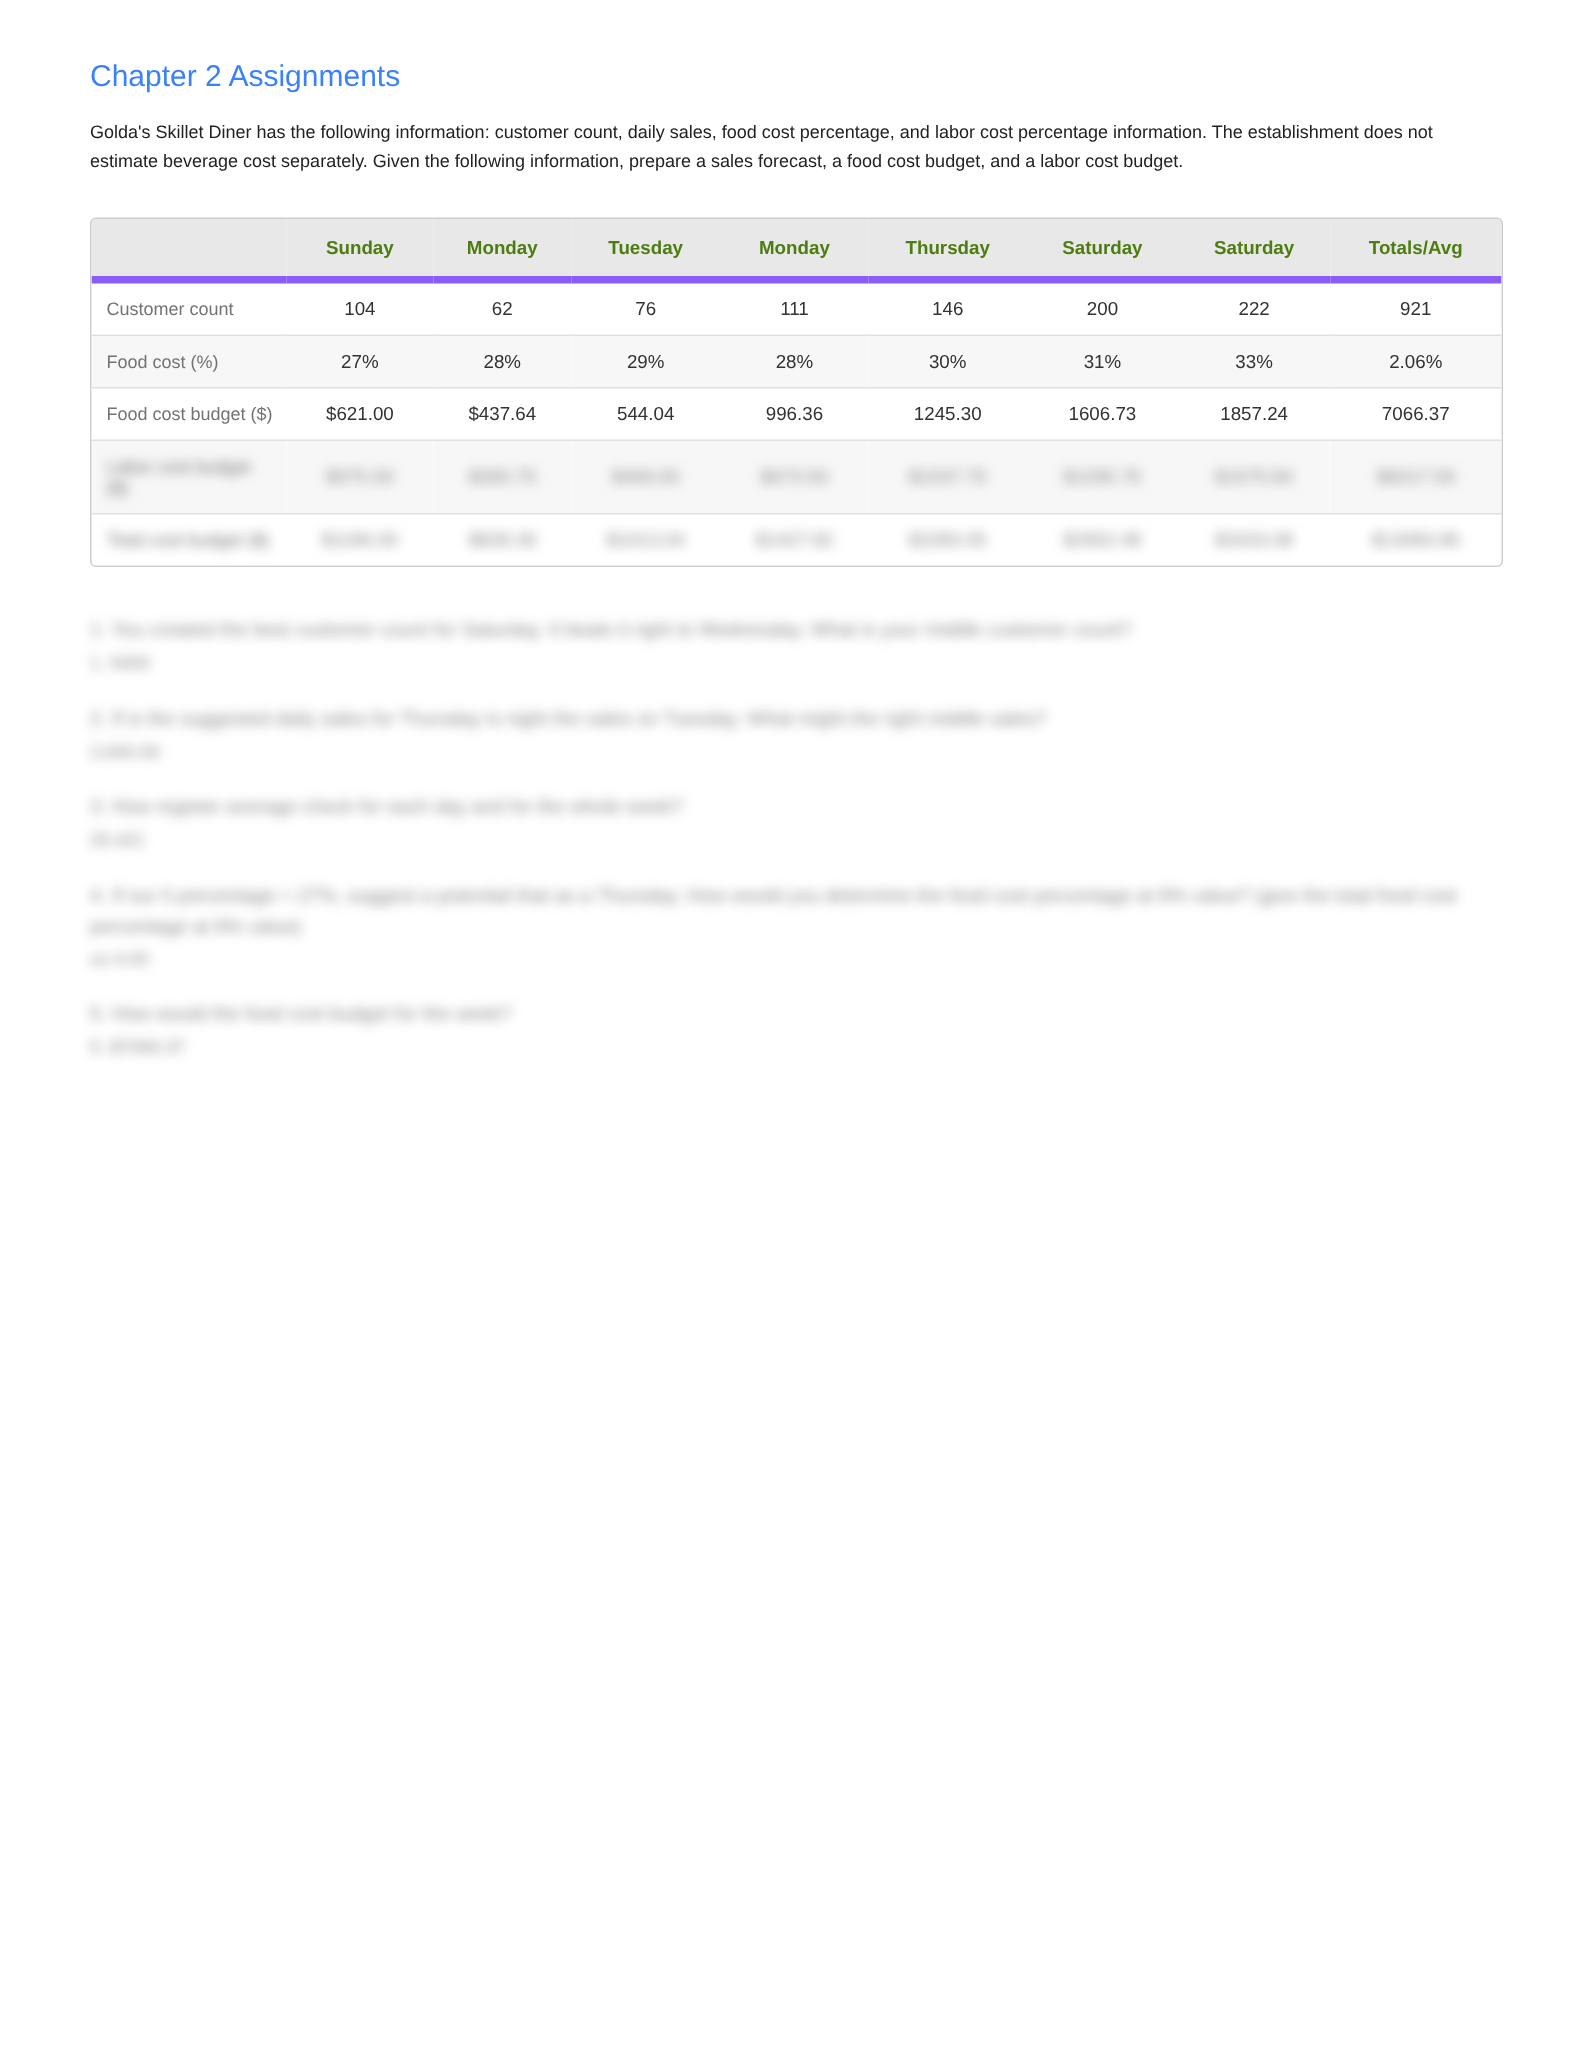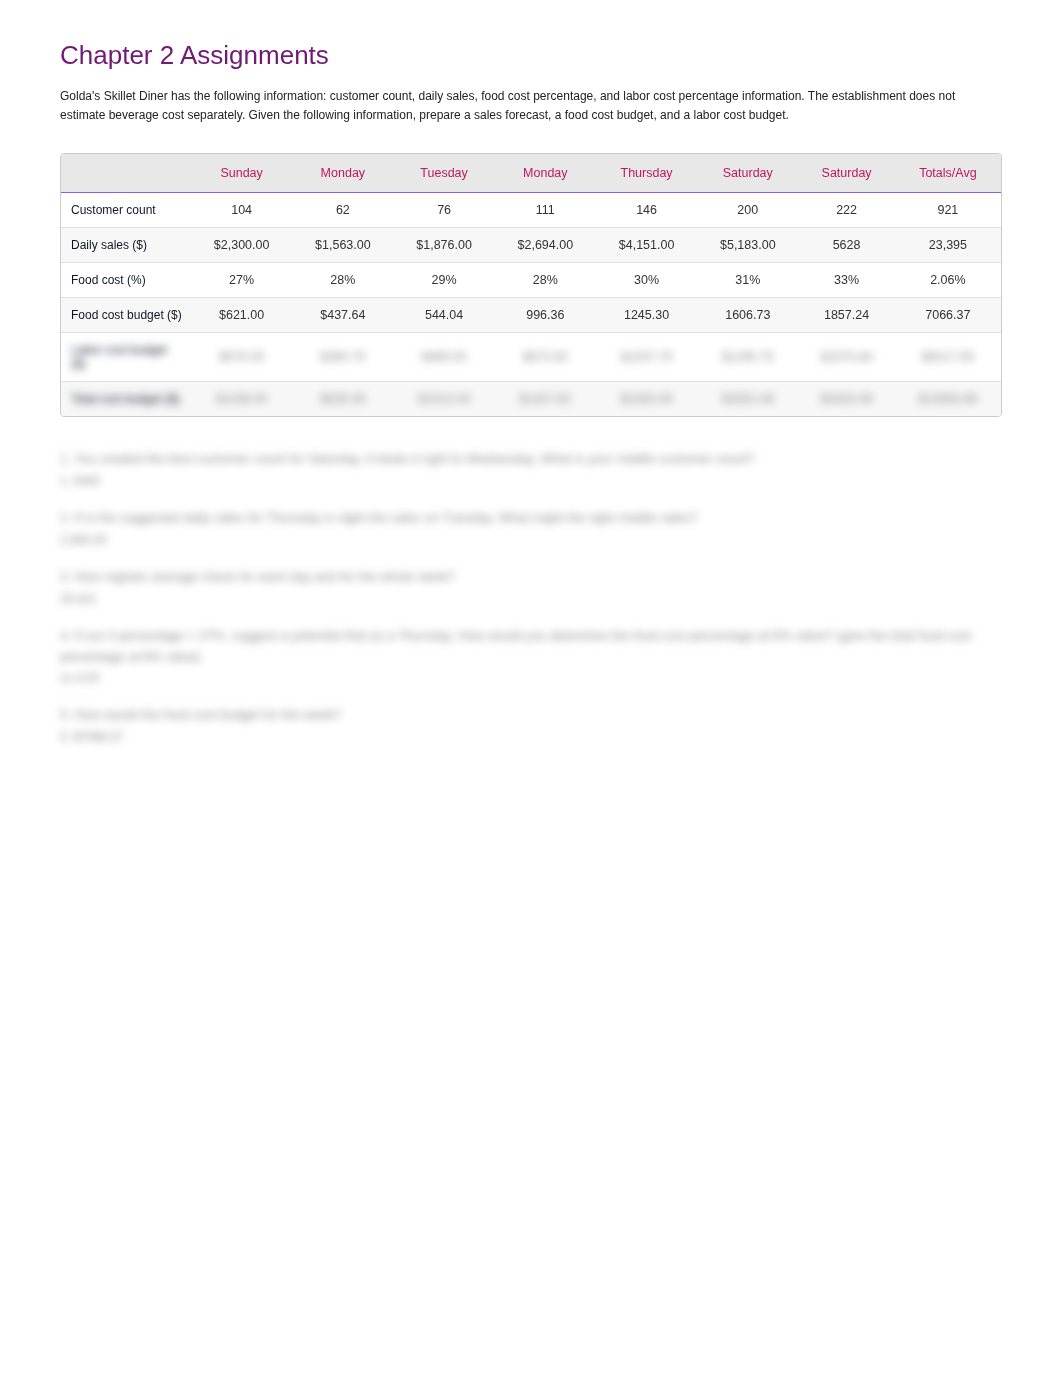--- a/index.html
+++ b/index.html
@@ -6,22 +6,22 @@
     body {
       font-family: Arial, sans-serif;
       font-size: 13px;
       background: #fff;
       color: #333;
       padding: 40px 60px;
       max-width: 1062px;
     }
 
     .page-title {
-      color: #701a75;
-      font-size: 26px;
+      color: #3b82f6;
+      font-size: 20px;
       font-weight: normal;
       margin-bottom: 16px;
     }
 
     .description {
       font-size: 12px;
       line-height: 1.6;
       margin-bottom: 28px;
       color: #222;
     }
@@ -39,23 +39,23 @@
       font-size: 12.5px;
     }
 
     thead tr {
       background: #e8e8e8;
     }
 
     thead th {
       padding: 12px 8px;
       text-align: center;
-      font-weight: normal;
-      color: #be185d;
-      border-bottom: 1px solid #8b5cf6;
+      font-weight: bold;
+      color: #4d7c0f;
+      border-bottom: 5px solid #8b5cf6;
     }
 
     thead th:first-child {
       text-align: left;
       width: 130px;
     }
 
     tbody tr {
       border-bottom: 1px solid #e0e0e0;
     }
@@ -74,21 +74,21 @@
 
     tbody td {
       padding: 10px 8px;
       text-align: center;
       color: #333;
     }
 
     tbody td:first-child {
       text-align: left;
       font-size: 12px;
-      color: #0f172a;
+      color: #737373;
       padding-left: 10px;
     }
 
     .blurred {
       filter: blur(4px);
       user-select: none;
       color: #888;
     }
 
     .questions {
@@ -147,31 +147,20 @@
         <td>104</td>
         <td>62</td>
         <td>76</td>
         <td>111</td>
         <td>146</td>
         <td>200</td>
         <td>222</td>
         <td>921</td>
       </tr>
 
-      <tr>
-        <td>Daily sales ($)</td>
-        <td>$2,300.00</td>
-        <td>$1,563.00</td>
-        <td>$1,876.00</td>
-        <td>$2,694.00</td>
-        <td>$4,151.00</td>
-        <td>$5,183.00</td>
-        <td>5628</td>
-        <td>23,395</td>
-      </tr>
 
 
       <tr>
         <td>Food cost (%)</td>
         <td>27%</td>
         <td>28%</td>
         <td>29%</td>
         <td>28%</td>
         <td>30%</td>
         <td>31%</td>

